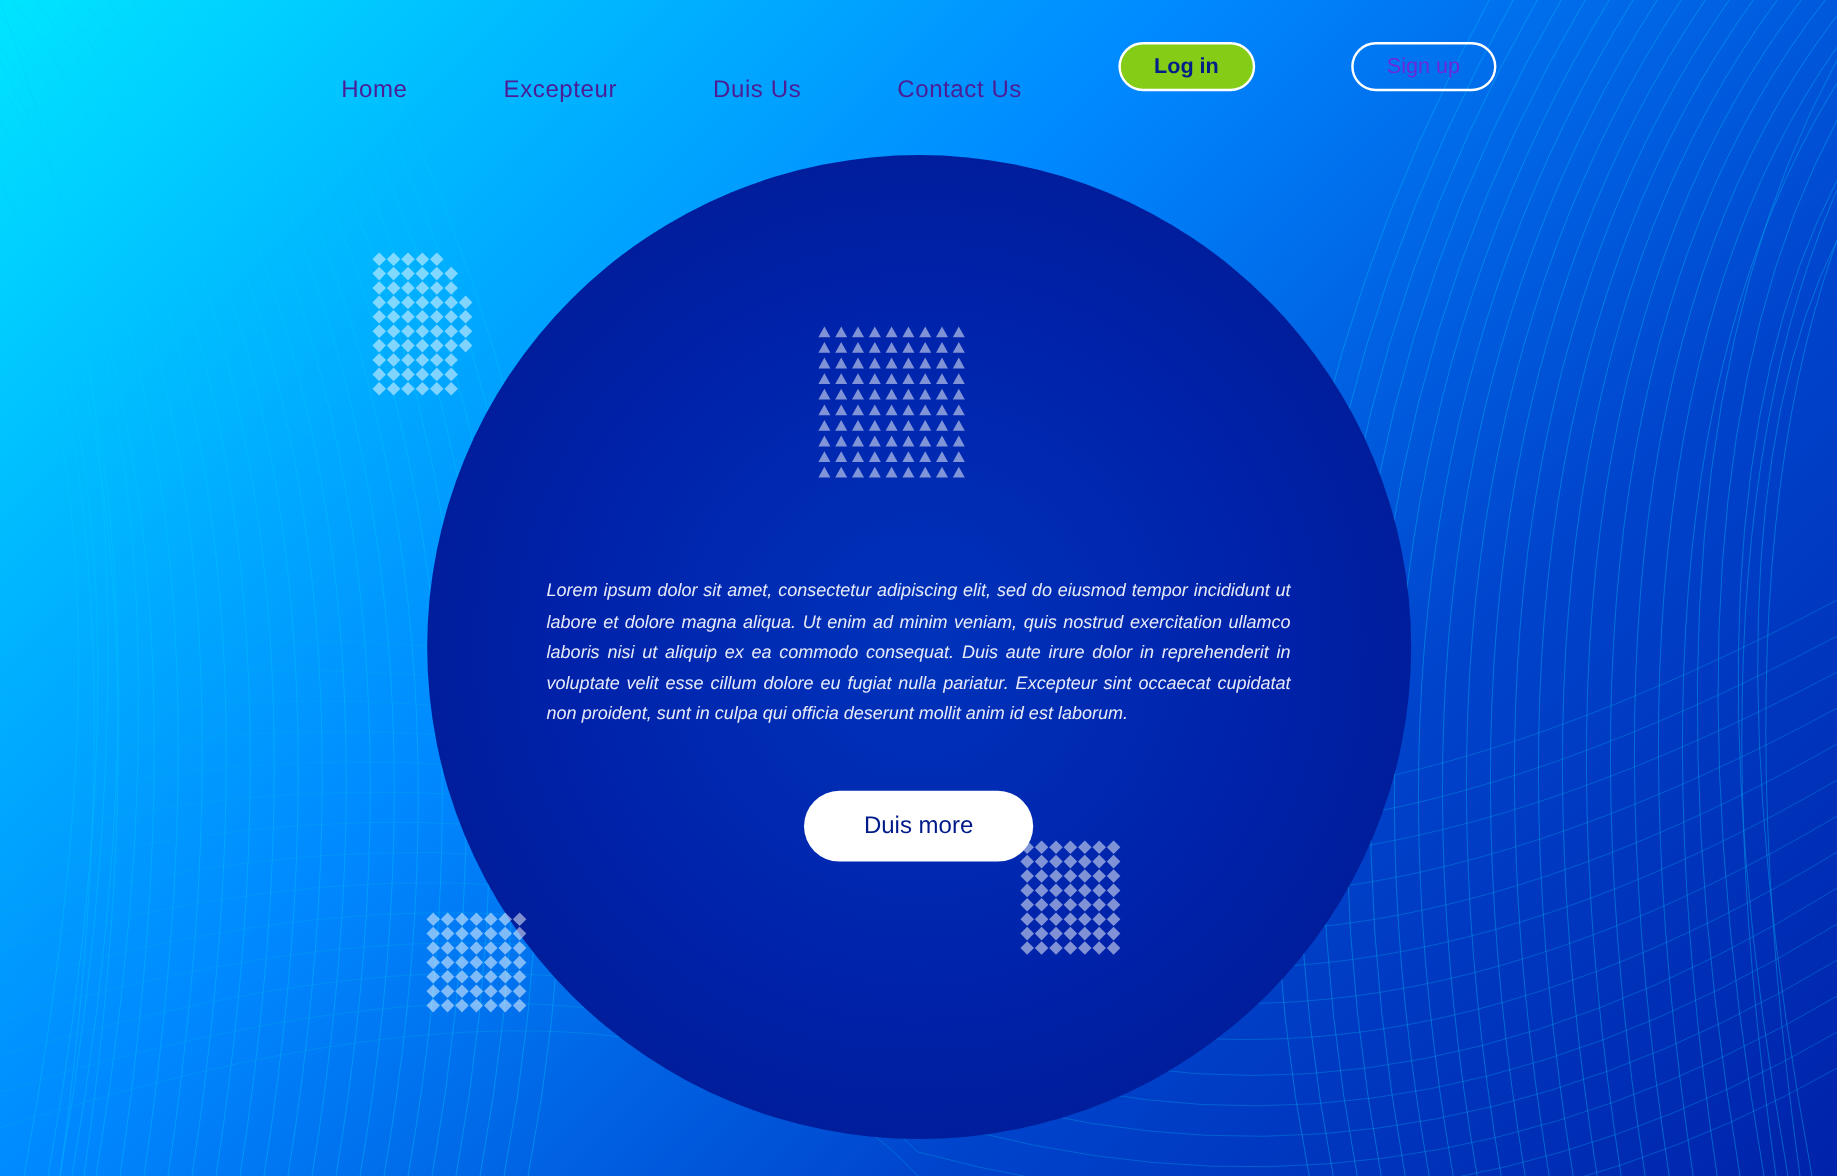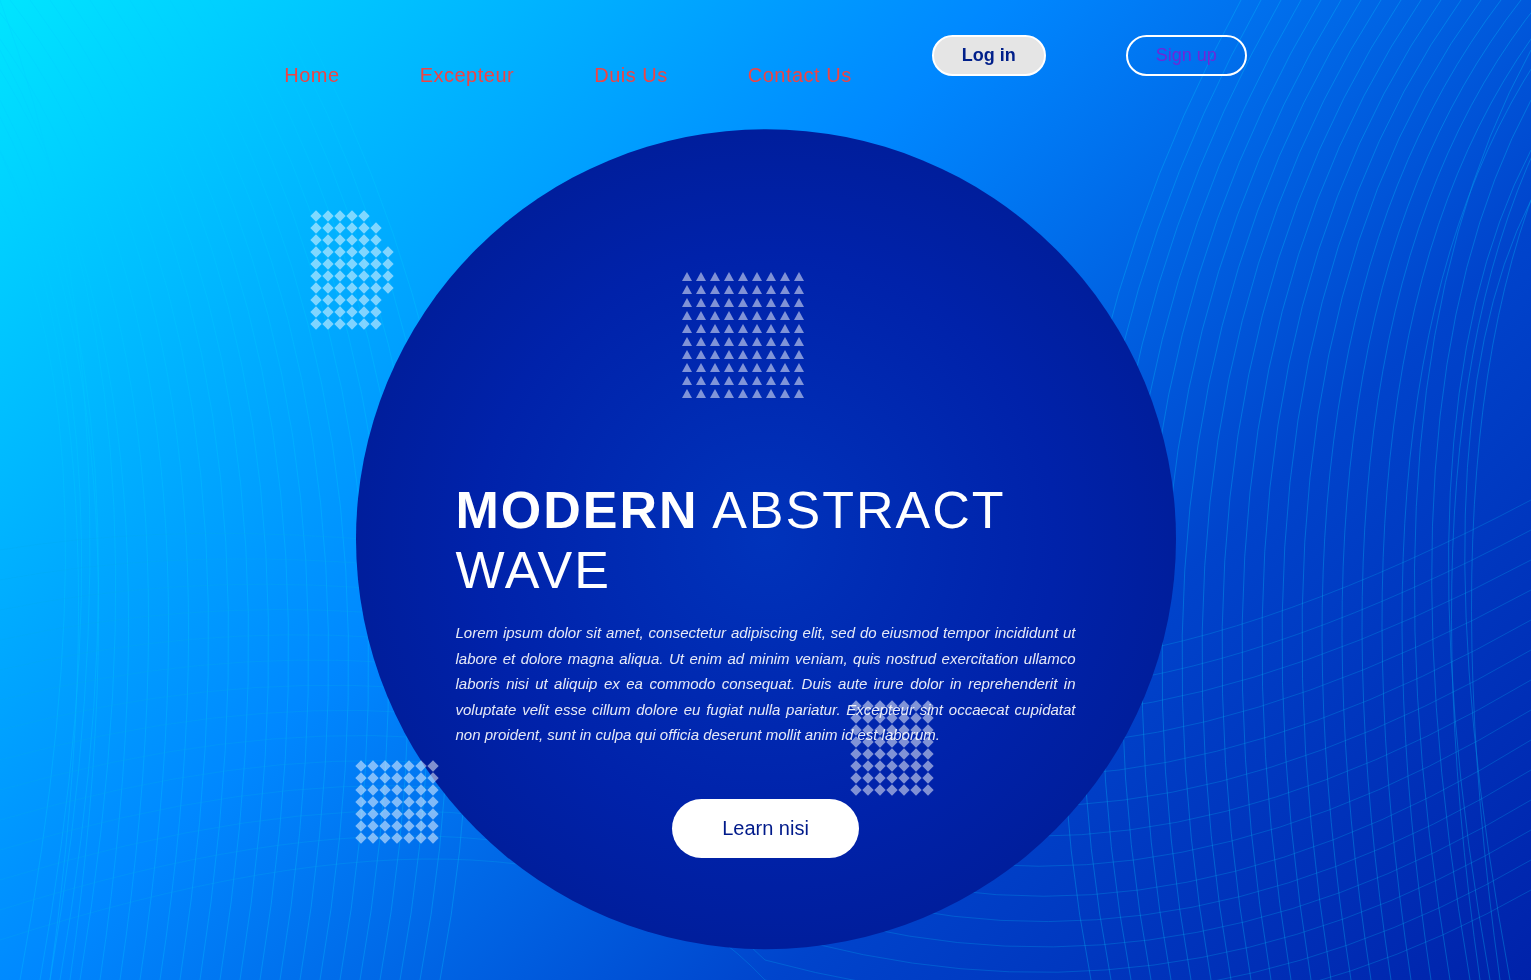--- a/index.html
+++ b/index.html
@@ -32,31 +32,31 @@
       top: 0; left: 0; right: 0;
       height: 110px;
       display: flex;
       align-items: center;
       justify-content: center;
       gap: 80px;
       z-index: 10;
     }
 
     .nav-link {
-      color: #ef4444;
+      color: #4c1d95;
       font-size: 20px;
       text-decoration: none;
       cursor: pointer;
       letter-spacing: 0.5px;
       margin-top: 40px;
     }
 
     .nav-btn-login {
       color: #001f8a;
-      background: #e5e5e5;
+      background: #84cc16;
       border: 2px solid white;
       border-radius: 25px;
       padding: 8px 28px;
       font-size: 18px;
       cursor: pointer;
       font-weight: bold;
     }
 
     .nav-btn-signup {
       color: #6d28d9;
@@ -611,18 +611,15 @@
       <div class="dot-diamond"></div>
       <div class="dot-diamond"></div>
       <div class="dot-diamond"></div>
       <div class="dot-diamond"></div>
       <div class="dot-diamond"></div>
       <div class="dot-diamond"></div>
     </div>
 </div>
 
 <div class="content">
-  <h1 class="hero-title">
-    <span class="hero-title-bold">MODERN</span><span class="hero-title-light"> ABSTRACT WAVE</span>
-  </h1>
   <p class="hero-body">Lorem ipsum dolor sit amet, consectetur adipiscing elit, sed do eiusmod tempor incididunt ut labore et dolore magna aliqua. Ut enim ad minim veniam, quis nostrud exercitation ullamco laboris nisi ut aliquip ex ea commodo consequat. Duis aute irure dolor in reprehenderit in voluptate velit esse cillum dolore eu fugiat nulla pariatur. Excepteur sint occaecat cupidatat non proident, sunt in culpa qui officia deserunt mollit anim id est laborum.</p>
-  <button class="learn-more-btn">Learn nisi</button>
+  <button class="learn-more-btn">Duis more</button>
 </div>
 
 </body></html>

